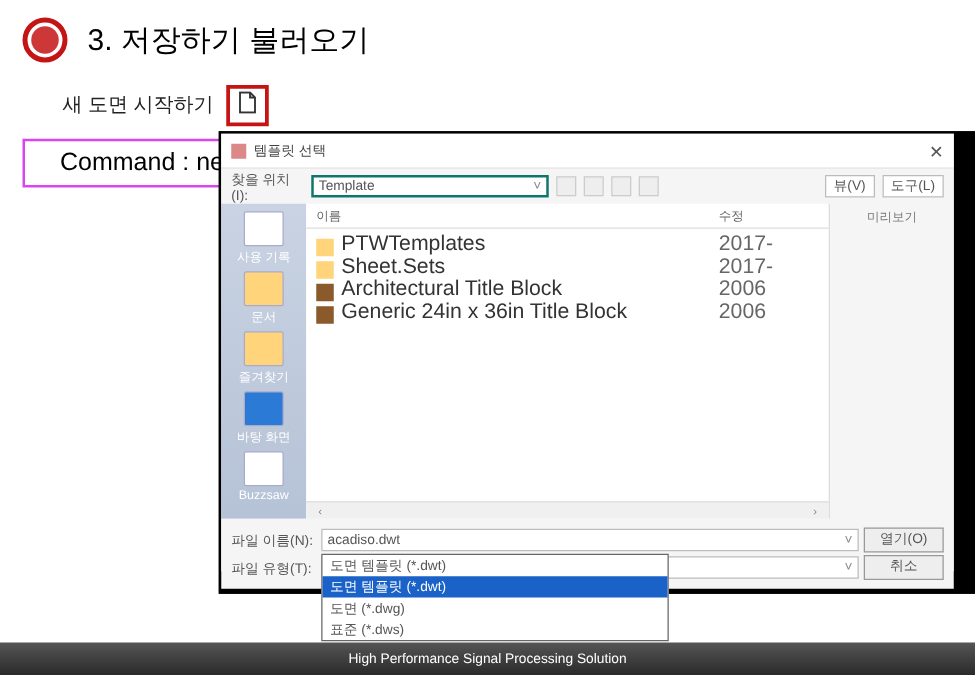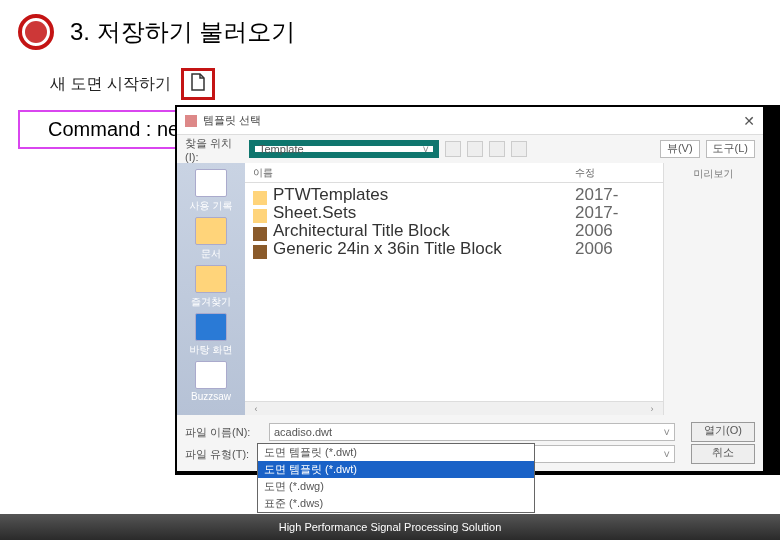--- a/index.html
+++ b/index.html
@@ -15,21 +15,21 @@
 .cmd-row{margin:10px 0 0 18px}
 .cmd-box{display:inline-block;border:2px solid #d946ef;padding:6px 28px;font-size:20px;background:#fff}
 .dialog-wrap{position:absolute;top:105px;left:175px;width:636px;height:370px;border:2px solid #000;background:#000}
 .dialog{width:586px;height:350px;background:#f5f5f5;position:relative;font-size:11px;color:#555}
 .dlg-titlebar{height:28px;background:#fff;display:flex;align-items:center;padding:0 8px;border-bottom:1px solid #ddd}
 .dlg-titlebar .icn{width:12px;height:12px;background:#d88;margin-right:6px}
 .dlg-titlebar .tt{flex:1;color:#444}
 .dlg-titlebar .x{color:#555;font-size:14px}
 .dlg-top{height:28px;display:flex;align-items:center;padding:0 8px;gap:6px;background:#f5f5f5}
 .dlg-top .lbl{width:58px}
-.dlg-top .combo{flex:0 0 190px;height:18px;background:#fff;border:6px solid #0f766e;padding:0 4px;display:flex;align-items:center;position:relative}
+.dlg-top .combo{flex:0 0 190px;height:18px;background:#fff;border:2px solid #0f766e;padding:0 4px;display:flex;align-items:center;position:relative}
 .dlg-top .combo::after{content:"˅";position:absolute;right:4px;color:#888}
 .navicn{width:16px;height:16px;border:1px solid #ccc;background:#eee}
 .dlg-top .btn{height:18px;border:1px solid #bbb;padding:0 6px;background:#fff}
 .dlg-body{display:flex;height:252px}
 .sidebar{width:68px;background:linear-gradient(#c9d3e3,#b6c2d6);display:flex;flex-direction:column;align-items:center;padding-top:6px;gap:4px}
 .side-item{width:60px;text-align:center;color:#fff;font-size:10px}
 .side-item .sicn{width:32px;height:28px;margin:0 auto 2px;background:#fff;border:1px solid #aac;border-radius:2px}
 .side-item .sicn.folder{background:#ffd47a}
 .side-item .sicn.desktop{background:#2a7ad6}
 .side-item .sicn.doc{background:#fff}
@@ -41,21 +41,21 @@
 .row{display:flex;align-items:flex-end;height:18px;font-size:17px;color:#333}
 .row .fic{width:14px;height:14px;background:#ffd47a;margin-right:6px}
 .row .fic.dwt{background:#8a5a2a}
 .row .n{flex:1}
 .row .d{width:80px;color:#666}
 .scroll-h{height:14px;background:#f0f0f0;border-top:1px solid #ddd;display:flex;align-items:center;padding:0 4px;font-size:9px;color:#888}
 .scroll-h .ar{width:14px;text-align:center}
 .scroll-h .trk{flex:1}
 .preview{width:100px;background:#f5f5f5;border-left:1px solid #ddd;padding:4px;font-size:10px;color:#777;text-align:center}
 .dlg-bot{background:#f5f5f5;padding:6px 8px;position:relative}
-.frow{display:flex;align-items:center;height:22px;gap:16px}
+.frow{display:flex;align-items:center;height:22px;gap:4px}
 .frow .lb{width:68px;color:#555}
 .frow .inp{flex:1;height:18px;background:#fff;border:1px solid #bbb;padding:0 4px;display:flex;align-items:center;position:relative}
 .frow .inp::after{content:"˅";position:absolute;right:4px;color:#888}
 .frow .bt{width:64px;height:20px;border:1px solid #999;background:#eee;text-align:center;font-size:11px}
 .dropdown{position:absolute;left:80px;top:28px;width:278px;background:#fff;border:1px solid #666;font-size:11px;z-index:5}
 .dropdown .opt{padding:1px 6px}
 .dropdown .opt.hi{background:#1a62c7;color:#fff}
 .footer{position:absolute;bottom:0;left:0;right:0;height:26px;background:linear-gradient(#555,#2a2a2a);color:#fff;font-size:11px;display:flex;align-items:center;justify-content:center}
 .bg-curve{position:absolute;right:-120px;top:120px;width:300px;height:300px;border-radius:50%;background:#eee;opacity:.5;z-index:-1}
 </style>

